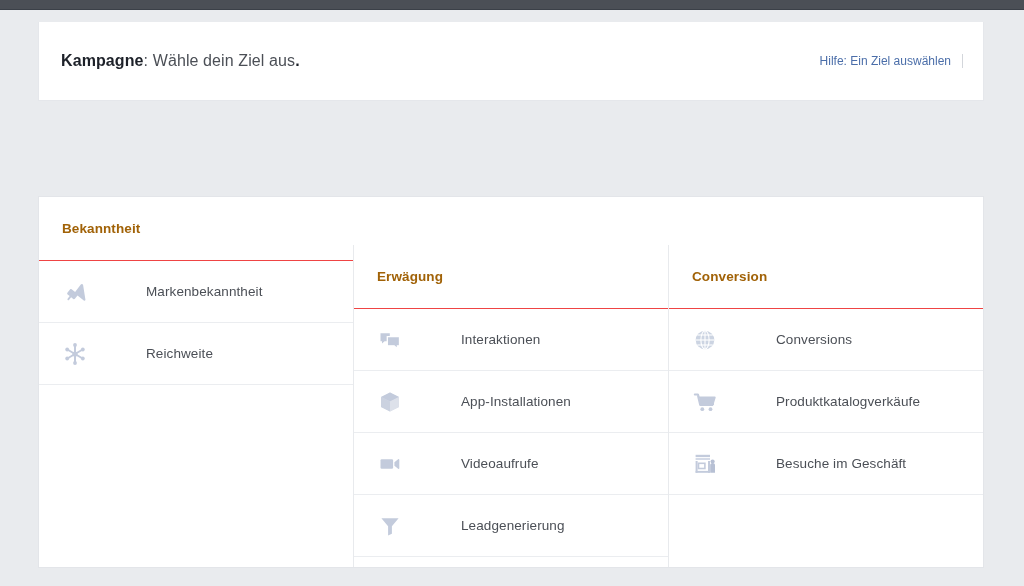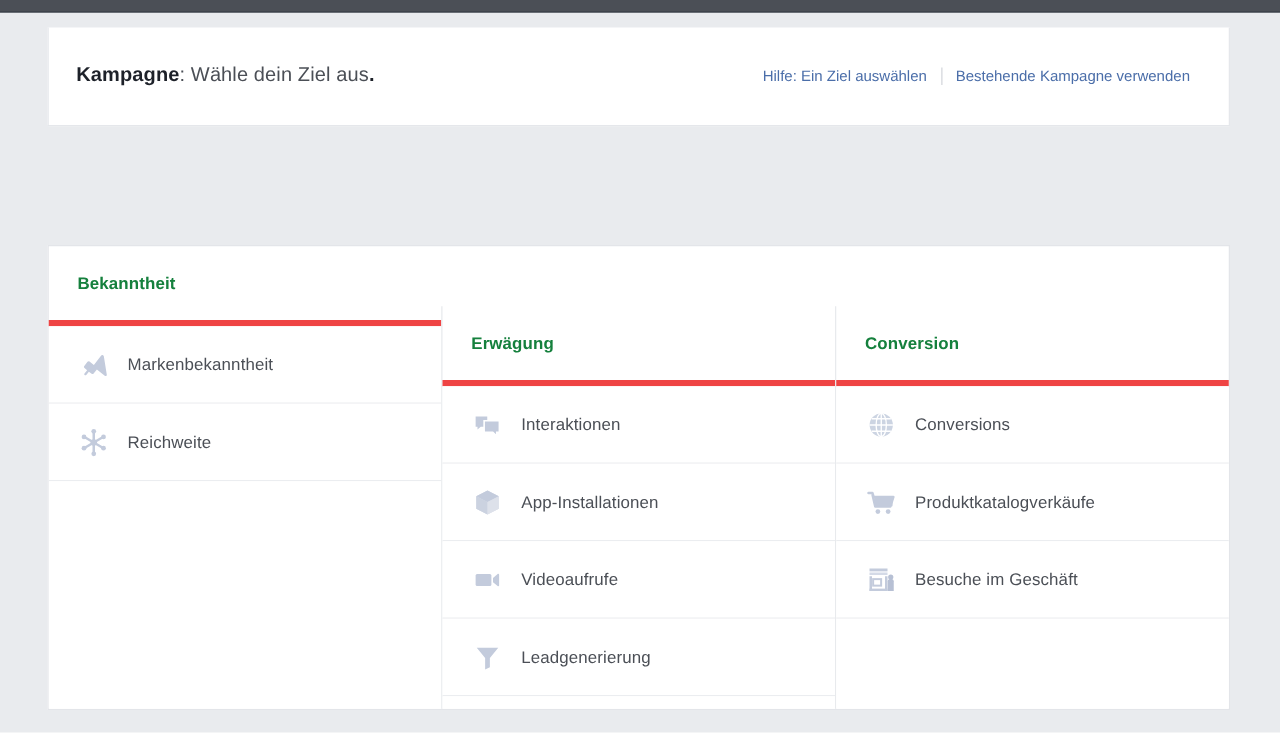--- a/index.html
+++ b/index.html
@@ -115,32 +115,33 @@
     border-left: 1px solid #e8eaed;
     margin-top: 48px;
   }
   .col-header {
     height: 64px;
     display: flex;
     align-items: center;
     padding-left: 23px;
     font-size: 13.5px;
     font-weight: bold;
-    color: #15803d;
-    border-bottom: 5px solid #ef4444;
+    color: #a16207;
+    border-bottom: 1px solid #ef4444;
     letter-spacing: 0.1px;
   }
   .goal-item {
     height: 62px;
     display: flex;
     align-items: center;
     padding-left: 23px;
     border-bottom: 1px solid #ebedf0;
     cursor: pointer;
     background: #ffffff;
+    gap: 44px;
   }
   .goal-icon {
     width: 26px;
     height: 26px;
     flex: 0 0 26px;
     margin-right: 14px;
     display: flex;
     align-items: center;
     justify-content: center;
   }
@@ -163,21 +164,20 @@
 
 <div class="canvas">
 
   <div class="campaign-card">
     <div class="campaign-title">
       <span class="strong">Kampagne</span><span>: Wähle dein Ziel aus</span><span class="dot">.</span>
     </div>
     <div class="header-links">
       <a class="header-link">Hilfe: Ein Ziel auswählen</a>
       <span class="link-sep"></span>
-      <a class="header-link">Bestehende Kampagne verwenden</a>
     </div>
   </div>
 
 
   <div class="goal-table">
 
     <div class="goal-col">
       <div class="col-header">Bekanntheit</div>
 
       <div class="goal-item">

